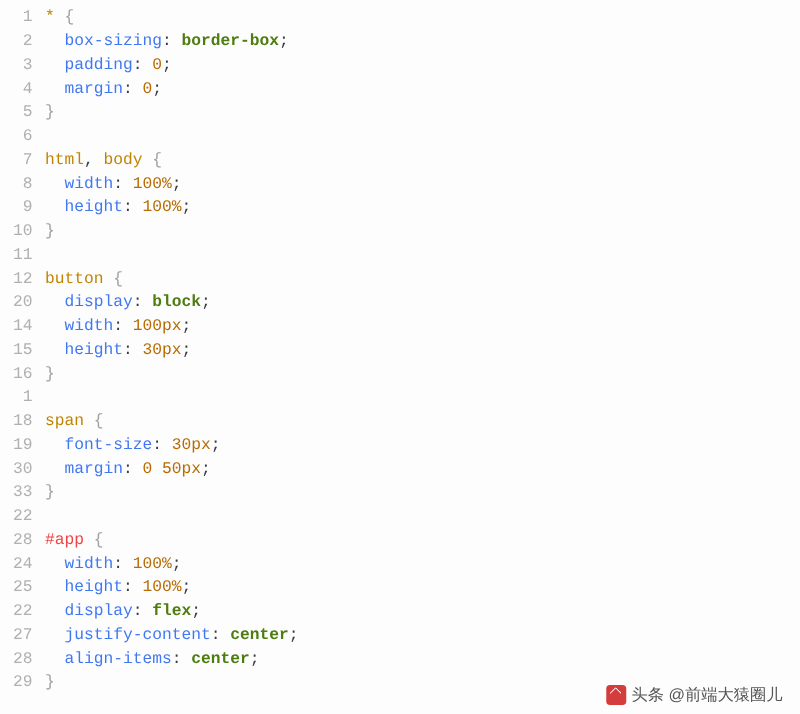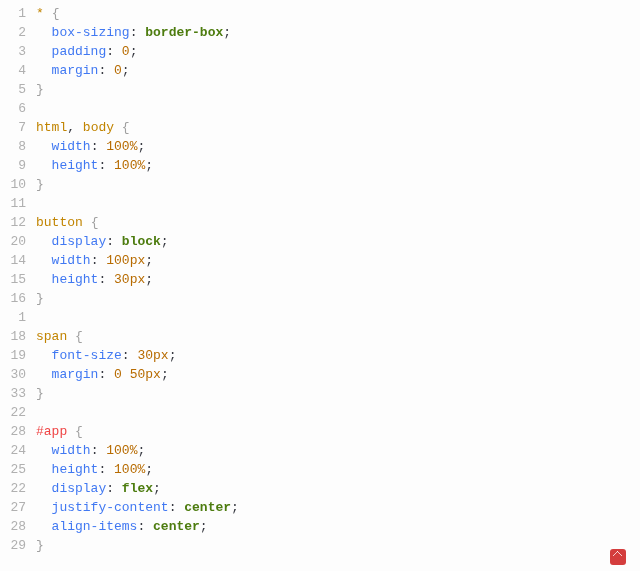--- a/index.html
+++ b/index.html
@@ -105,13 +105,14 @@
       <div>22</div>
       <div>27</div>
       <div>28</div>
       <div>29</div>
     </div>
   <div class="code" id="code"><div class="line"><span class="sel">*</span><span> </span><span class="punc">{</span></div><div class="line"><span>  </span><span class="prop">box-sizing</span><span class="punc2">: </span><span class="str">border-box</span><span class="punc2">;</span></div><div class="line"><span>  </span><span class="prop">padding</span><span class="punc2">: </span><span class="num">0</span><span class="punc2">;</span></div><div class="line"><span>  </span><span class="prop">margin</span><span class="punc2">: </span><span class="num">0</span><span class="punc2">;</span></div><div class="line"><span class="punc">}</span></div><div class="line">&nbsp;</div><div class="line"><span class="sel">html</span><span class="punc2">, </span><span class="sel">body</span><span> </span><span class="punc">{</span></div><div class="line"><span>  </span><span class="prop">width</span><span class="punc2">: </span><span class="num">100%</span><span class="punc2">;</span></div><div class="line"><span>  </span><span class="prop">height</span><span class="punc2">: </span><span class="num">100%</span><span class="punc2">;</span></div><div class="line"><span class="punc">}</span></div><div class="line">&nbsp;</div><div class="line"><span class="sel">button</span><span> </span><span class="punc">{</span></div><div class="line"><span>  </span><span class="prop">display</span><span class="punc2">: </span><span class="str">block</span><span class="punc2">;</span></div><div class="line"><span>  </span><span class="prop">width</span><span class="punc2">: </span><span class="num">100px</span><span class="punc2">;</span></div><div class="line"><span>  </span><span class="prop">height</span><span class="punc2">: </span><span class="num">30px</span><span class="punc2">;</span></div><div class="line"><span class="punc">}</span></div><div class="line">&nbsp;</div><div class="line"><span class="sel">span</span><span> </span><span class="punc">{</span></div><div class="line"><span>  </span><span class="prop">font-size</span><span class="punc2">: </span><span class="num">30px</span><span class="punc2">;</span></div><div class="line"><span>  </span><span class="prop">margin</span><span class="punc2">: </span><span class="num">0</span><span> </span><span class="num">50px</span><span class="punc2">;</span></div><div class="line"><span class="punc">}</span></div><div class="line">&nbsp;</div><div class="line"><span class="idsel">#app</span><span> </span><span class="punc">{</span></div><div class="line"><span>  </span><span class="prop">width</span><span class="punc2">: </span><span class="num">100%</span><span class="punc2">;</span></div><div class="line"><span>  </span><span class="prop">height</span><span class="punc2">: </span><span class="num">100%</span><span class="punc2">;</span></div><div class="line"><span>  </span><span class="prop">display</span><span class="punc2">: </span><span class="str">flex</span><span class="punc2">;</span></div><div class="line"><span>  </span><span class="prop">justify-content</span><span class="punc2">: </span><span class="str">center</span><span class="punc2">;</span></div><div class="line"><span>  </span><span class="prop">align-items</span><span class="punc2">: </span><span class="str">center</span><span class="punc2">;</span></div><div class="line"><span class="punc">}</span></div></div>
 </div>
 
 <div class="watermark">
   <span class="logo"></span>
+  <span>头条 @前端大猿圈儿</span>
 </div>
 
 </body></html>

